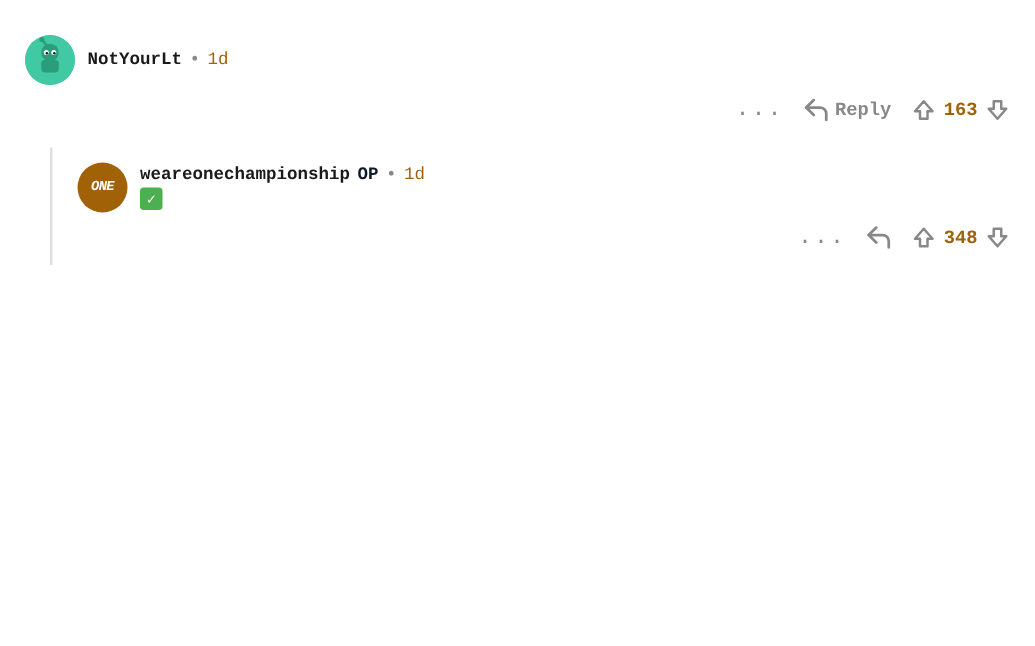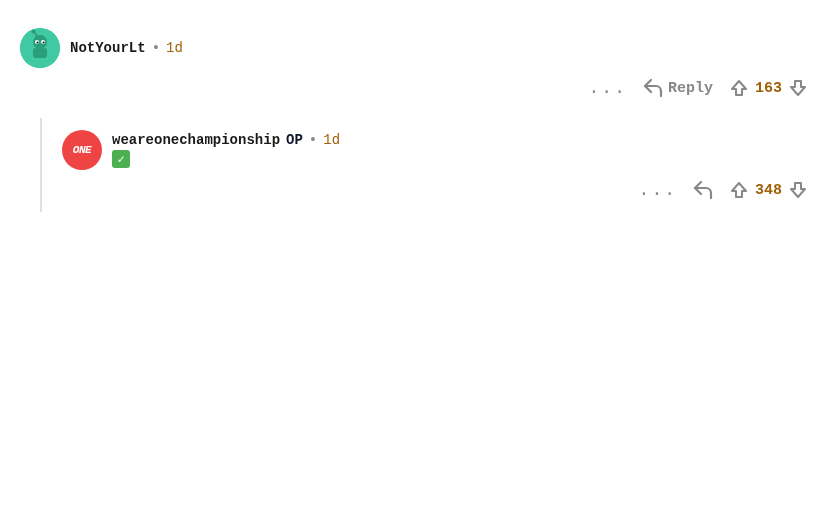--- a/index.html
+++ b/index.html
@@ -146,21 +146,21 @@
 
     .user-meta {
       display: flex;
       flex-direction: column;
     }
 
     .one-logo {
       width: 40px;
       height: 40px;
       border-radius: 50%;
-      background: #ef4444;
+      background: #a16207;
       display: flex;
       align-items: center;
       justify-content: center;
       color: white;
       font-weight: 900;
       font-size: 11px;
       letter-spacing: -0.5px;
       font-style: italic;
     }
 

